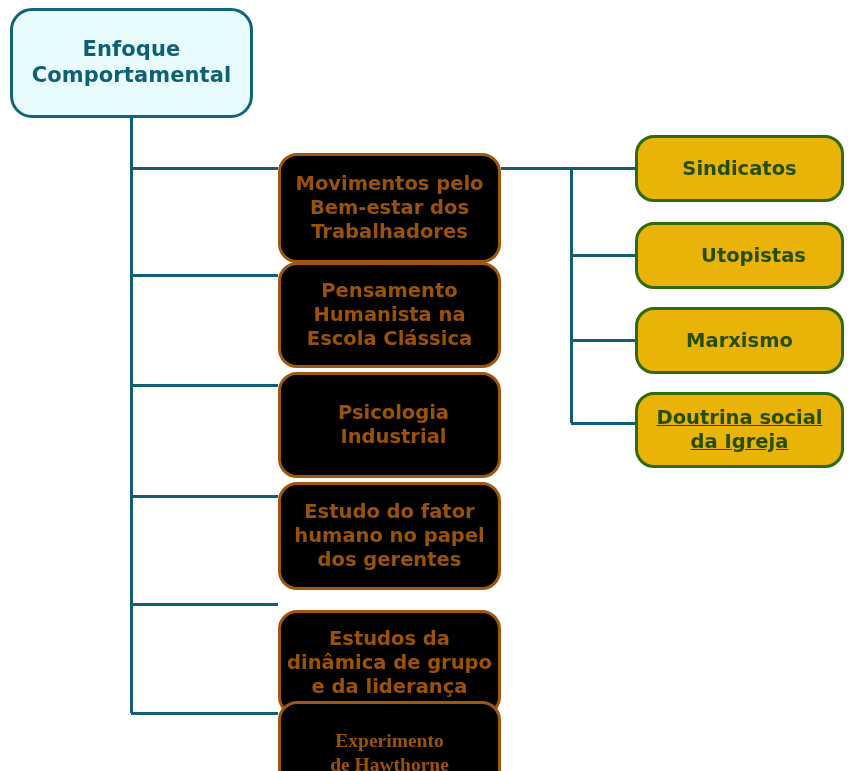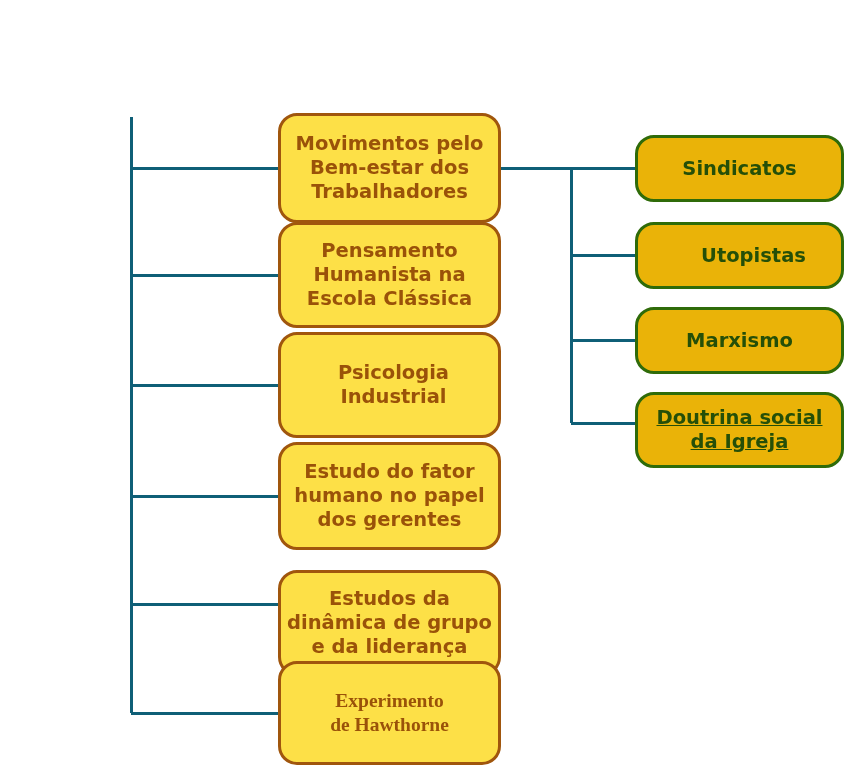--- a/index.html
+++ b/index.html
@@ -39,25 +39,26 @@
   }
   .node-root {
     background: #e8fbfd;
     border: 3px solid #12637b;
     border-radius: 22px;
     color: #0f5f77;
     font-size: 21px;
     letter-spacing: 0.1px;
   }
   .node-mid {
-    background: #fde047;
+    background: #000000;
     border: 3px solid #a0560d;
     border-radius: 19px;
     color: #9a5209;
     font-size: 19.5px;
+    margin-top: 40px;
   }
   .node-leaf {
     background: #eab308;
     border: 3px solid #2f6b09;
     border-radius: 19px;
     color: #254f08;
     font-size: 19.5px;
   }
 </style>
 </head>
@@ -74,20 +75,22 @@
       <line x1="131" y1="604" x2="278" y2="604" stroke="#0f5f77" stroke-width="3" shape-rendering="crispEdges"></line>
       <line x1="131" y1="713" x2="278" y2="713" stroke="#0f5f77" stroke-width="3" shape-rendering="crispEdges"></line>
       <line x1="501" y1="168" x2="571" y2="168" stroke="#0f5f77" stroke-width="3" shape-rendering="crispEdges"></line>
       <line x1="571" y1="168" x2="571" y2="423" stroke="#0f5f77" stroke-width="3" shape-rendering="crispEdges"></line>
       <line x1="571" y1="168" x2="635" y2="168" stroke="#0f5f77" stroke-width="3" shape-rendering="crispEdges"></line>
       <line x1="571" y1="255" x2="635" y2="255" stroke="#0f5f77" stroke-width="3" shape-rendering="crispEdges"></line>
       <line x1="571" y1="340" x2="635" y2="340" stroke="#0f5f77" stroke-width="3" shape-rendering="crispEdges"></line>
       <line x1="571" y1="423" x2="635" y2="423" stroke="#0f5f77" stroke-width="3" shape-rendering="crispEdges"></line>
     </svg>
 
+  <div class="node node-root" style="left: 10px; top: 8px; width: 243px; height: 110px;">Enfoque
+Comportamental</div>
 
   <div id="mid-layer">
       <div class="node node-mid" style="left: 278px; top: 113px; width: 223px; height: 110px;">Movimentos pelo
 Bem-estar dos
 Trabalhadores</div>
       <div class="node node-mid" style="left: 278px; top: 222px; width: 223px; height: 106px;">Pensamento
 Humanista na
 Escola Clássica</div>
       <div class="node node-mid" style="left: 278px; top: 332px; width: 223px; height: 106px; padding-left: 8px;">Psicologia
 Industrial</div>

